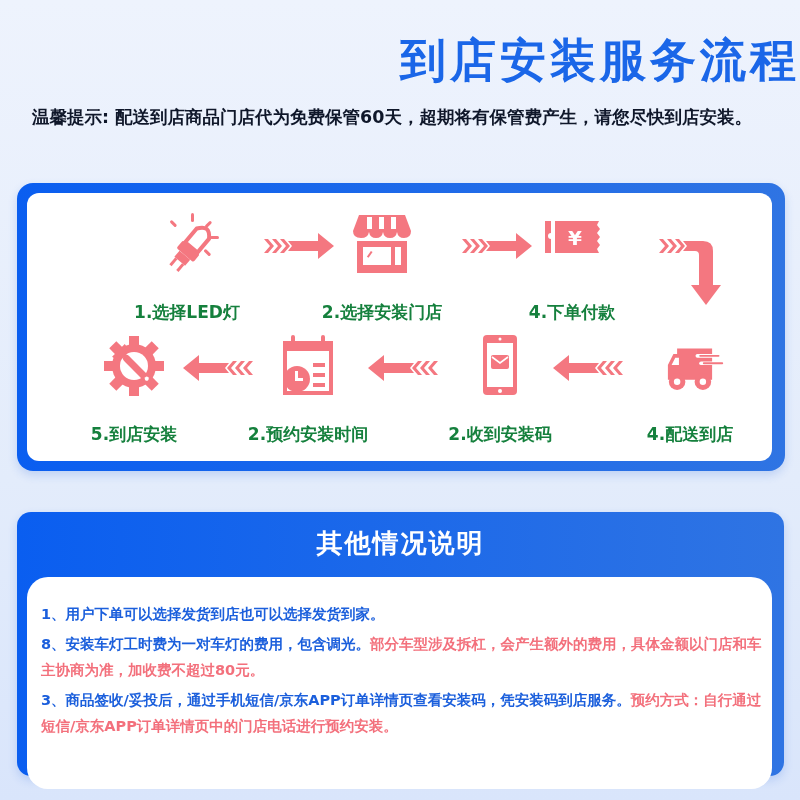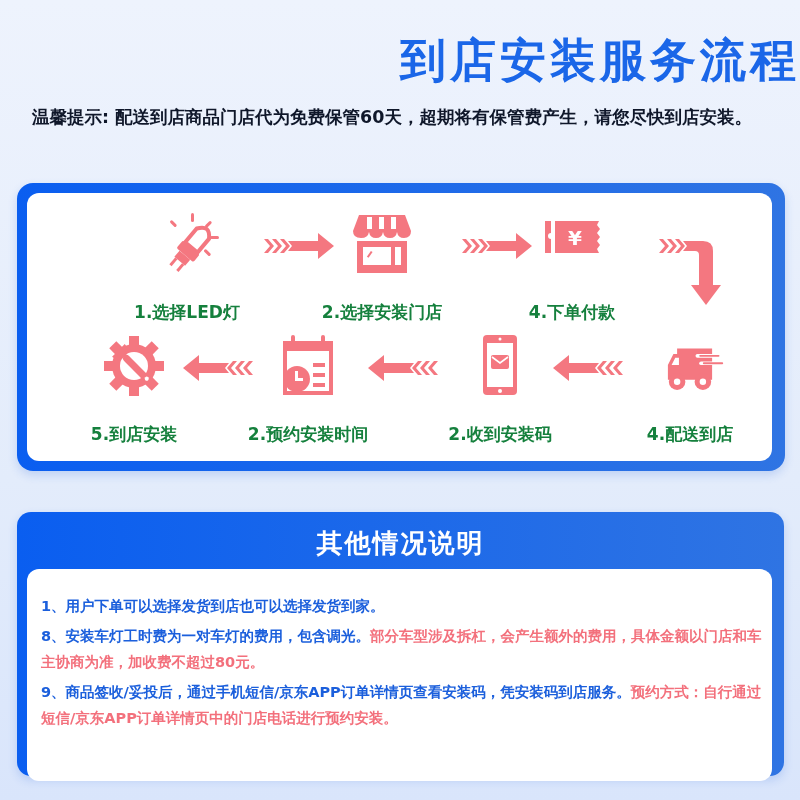--- a/index.html
+++ b/index.html
@@ -40,22 +40,22 @@
     background: linear-gradient(90deg, #0a5ef0 0%, #2f74e3 100%);
     border-radius: 14px;
     box-shadow: 0 4px 10px rgba(40,100,220,0.2);
     margin-top: 19px;
   }
   .panel2-title {
     position: absolute; left: 0; top: 14px; width: 100%; text-align: center;
     font-size: 26px; font-weight: bold; color: #ffffff; letter-spacing: 2px;
   }
   .panel2-inner {
-    position: absolute; left: 10px; top: 57px; width: 745px; height: 212px;
-    background: #ffffff; border-radius: 12px;
+    position: absolute; left: 10px; top: 65px; width: 745px; height: 212px;
+    background: #ffffff; border-radius: 21px;
   }
   .notes { position: absolute; left: 14px; top: 24px; width: 725px; }
   .note { font-size: 14.5px; font-weight: bold; line-height: 26px; color: #1b5fdc; margin-bottom: 4px; }
   .note .red { color: #f3707c; }
 </style>
 </head>
 <body>
 
 <div class="title">到店安装服务流程</div>
 <div class="tip">温馨提示: 配送到店商品门店代为免费保管60天，超期将有保管费产生，请您尽快到店安装。</div>
@@ -247,17 +247,17 @@
   <div class="panel2-title">其他情况说明</div>
   <div class="panel2-inner">
     <div class="notes">
       <p class="note">
         <span>1、用户下单可以选择发货到店也可以选择发货到家。</span><span class="red"></span>
       </p>
       <p class="note">
         <span>8、安装车灯工时费为一对车灯的费用，包含调光。</span><span class="red">部分车型涉及拆杠，会产生额外的费用，具体金额以门店和车主协商为准，加收费不超过80元。</span>
       </p>
       <p class="note">
-        <span>9、商品签收/妥投后，通过手机短信/京东APP订单详情页查看安装码，凭安装码到店服务。</span><span class="red">预约方式：自行通过短信/京东APP订单详情页中的门店电话进行预约安装。</span>
+        <span>3、商品签收/妥投后，通过手机短信/京东APP订单详情页查看安装码，凭安装码到店服务。</span><span class="red">预约方式：自行通过短信/京东APP订单详情页中的门店电话进行预约安装。</span>
       </p>
     </div>
   </div>
 </div>
 
 </body></html>

